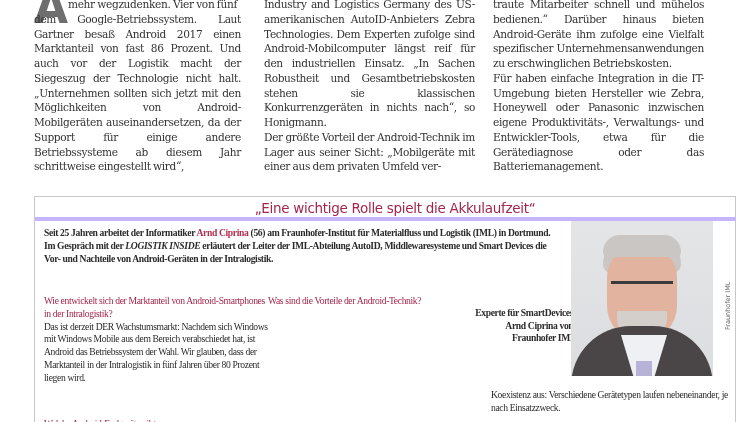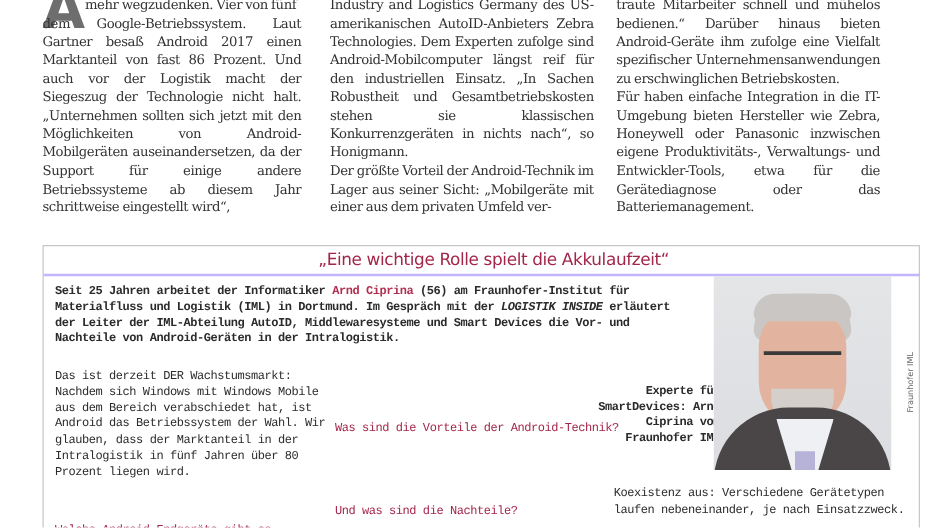--- a/index.html
+++ b/index.html
@@ -23,39 +23,39 @@
     font-size: 44px; line-height: 44px; color: #6e6e6e; letter-spacing: -1px;
   }
   .col1 .indent { padding-left: 34px; }
 
   .box {
     position: absolute; left: 34px; top: 196px; width: 702px; height: 240px;
     border: 1px solid #c8c8c8; box-sizing: border-box; background: #fff;
   }
   .box-title {
     position: absolute; left: 0; top: 0; width: 701px; height: 24px;
-    border-bottom: 2px solid #c4b5fd; box-sizing: border-box;
+    border-bottom: 4px solid #c4b5fd; box-sizing: border-box;
   }
   .box-title span {
     position: absolute; left: 150px; top: 3px; width: 420px; text-align: center;
     font-family: "DejaVu Sans", sans-serif; font-size: 13.5px; color: #a3264a;
     letter-spacing: -0.3px;
   }
   .sans {
-    font-family: Liberation Mono, monospace; font-size: 9.6px; line-height: 12.8px;
+    font-family: Liberation Serif, serif; font-size: 9.6px; line-height: 12.8px;
     letter-spacing: -0.35px; color: #2b2b2b;
   }
   .intro {
     position: absolute; left: 9px; top: 30px; width: 510px; font-weight: bold;
   }
   .intro .name { color: #b1304f; }
   .intro em { font-style: italic; }
   .q { color: #a3264a; }
   .qa1 { position: absolute; left: 9px; top: 98px; width: 228px; }
-  .qa2 { position: absolute; left: 233px; top: 98px; width: 228px; margin-top: 42px; }
+  .qa2 { position: absolute; left: 233px; top: 98px; width: 228px; }
   .qa3 { position: absolute; left: 233px; top: 206px; width: 228px; }
   .qa4 { position: absolute; left: 9px; top: 221px; width: 228px; }
   .caption {
     position: absolute; left: 440px; top: 110px; width: 101px; text-align: right;
     font-weight: bold; font-size: 9.6px; line-height: 12.6px;
   }
   .photo {
     position: absolute; left: 571px; top: 221px; width: 142px; height: 155px;
     background: linear-gradient(180deg, #e4e5e7 0%, #dcdde0 100%);
     overflow: hidden;
@@ -125,30 +125,28 @@
 <div class="box">
   <div class="box-title">
     <span>„Eine wichtige Rolle spielt die Akkulaufzeit“</span>
   </div>
 
   <div class="intro sans">
     <span>Seit 25 Jahren arbeitet der Informatiker </span><span class="name">Arnd Ciprina</span><span> (56) am Fraunhofer-Institut für Materialfluss und Logistik (IML) in Dortmund. Im Gespräch mit der </span><em>LOGISTIK INSIDE</em><span> erläutert der Leiter der IML-Abteilung AutoID, Middlewaresysteme und Smart Devices die Vor- und Nachteile von Android-Geräten in der Intralogistik.</span>
   </div>
 
   <div class="qa1 sans">
+    <div class="q">Wie entwickelt sich der Marktanteil von Android-Smartphones in der Intralogistik?</div>
     <div>Das ist derzeit DER Wachstumsmarkt: Nachdem sich Windows mit Windows Mobile aus dem Bereich verabschiedet hat, ist Android das Betriebssystem der Wahl. Wir glauben, dass der Marktanteil in der Intralogistik in fünf Jahren über 80 Prozent liegen wird.</div>
   </div>
 
   <div class="qa2 sans">
     <div class="q">Was sind die Vorteile der Android-Technik?</div>
   </div>
 
-  <div class="qa3 sans">
-    <div class="q">Und was sind die Nachteile?</div>
-  </div>
 
   <div class="qa4 sans">
     <div class="q">Welche Android-Endgeräte gibt es...</div>
   </div>
 
   <div class="caption sans">Experte für SmartDevices: Arnd Ciprina vom Fraunhofer IML</div>
 
   <div class="qa5 sans">Koexistenz aus: Verschiedene Gerätetypen laufen nebeneinander, je nach Einsatzzweck.</div>
 </div>
 

